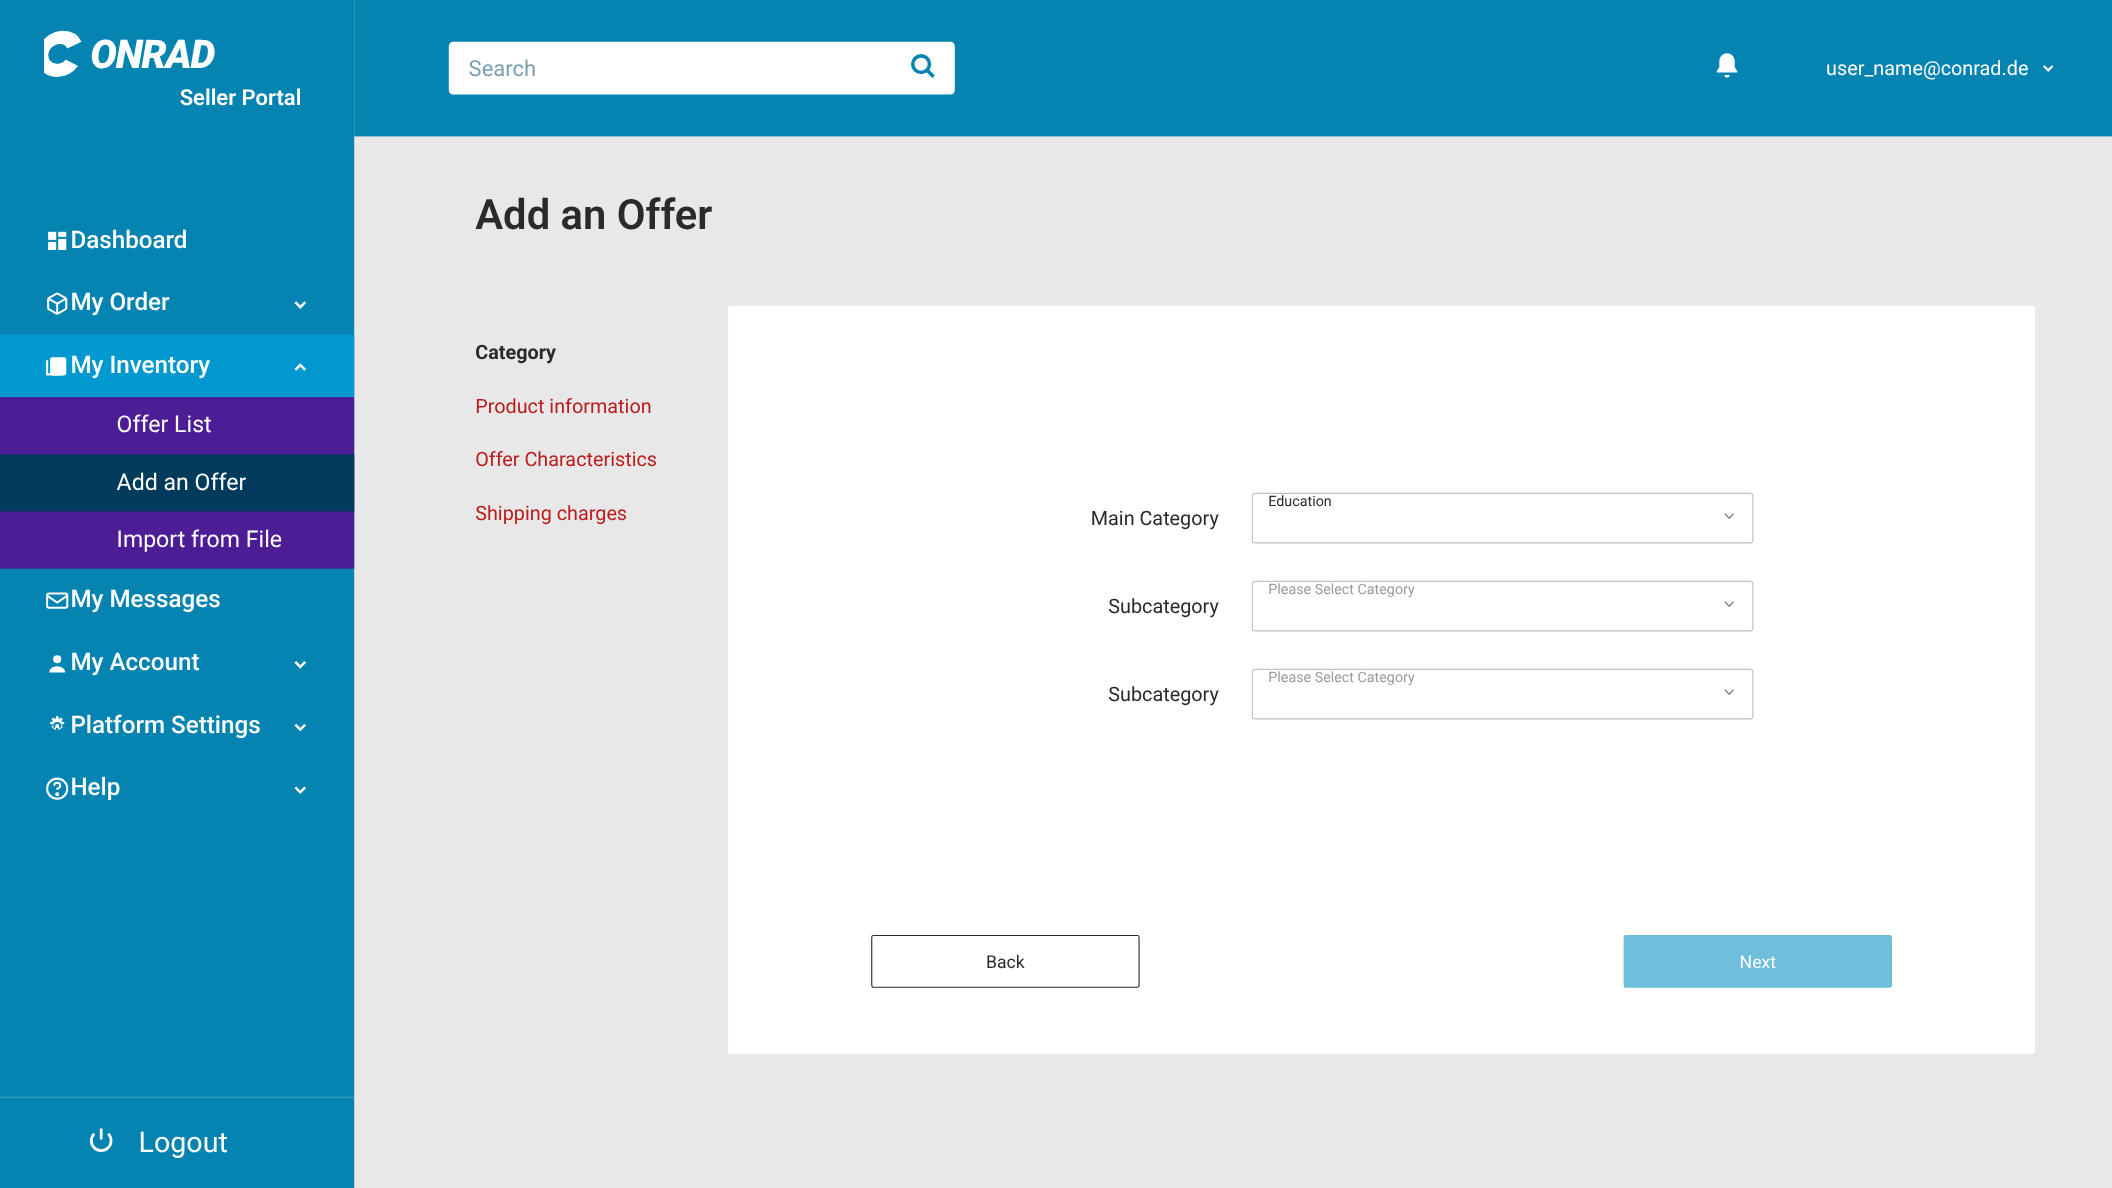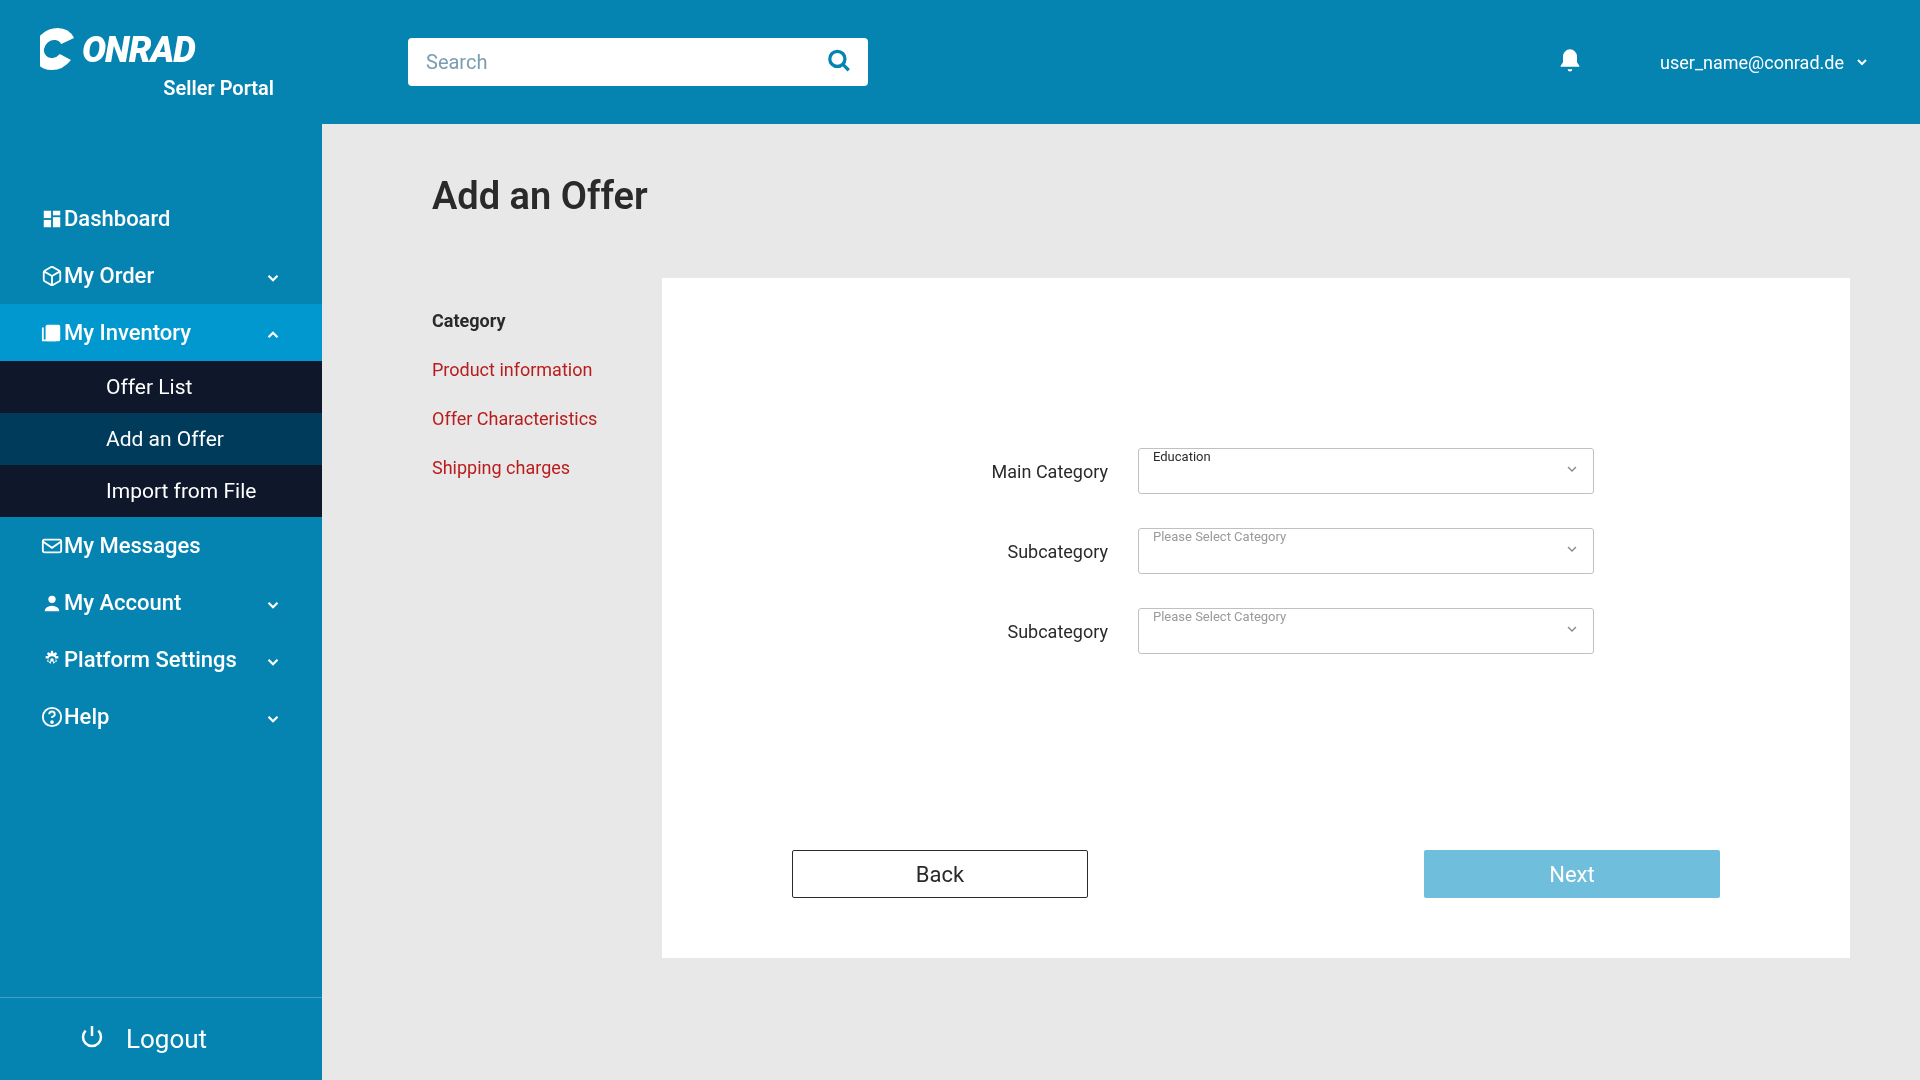--- a/index.html
+++ b/index.html
@@ -64,21 +64,21 @@
       align-items: center;
       justify-content: center;
       flex-shrink: 0;
     }
     .chevron {
       width: 18px;
       height: 18px;
       flex-shrink: 0;
     }
     .subnav {
-      background: #0f172a;
+      background: #4c1d95;
     }
     .subnav-item {
       padding: 14px 40px 14px 106px;
       font-size: 21px;
       font-weight: 400;
       cursor: pointer;
     }
     .subnav-item.active {
       background: #003b5c;
     }
@@ -234,23 +234,23 @@
       pointer-events: none;
     }
     .panel-spacer { flex: 1; }
     .button-row {
       display: flex;
       justify-content: space-between;
       margin-top: 60px;
       padding: 0 10px;
     }
     .btn {
-      width: 296px;
+      width: 244px;
       height: 48px;
-      font-size: 22px;
+      font-size: 16px;
       border-radius: 2px;
       cursor: pointer;
       font-weight: 400;
     }
     .btn-back {
       background: #fff;
       border: 1px solid #2a2a2a;
       color: #2a2a2a;
     }
     .btn-next {

